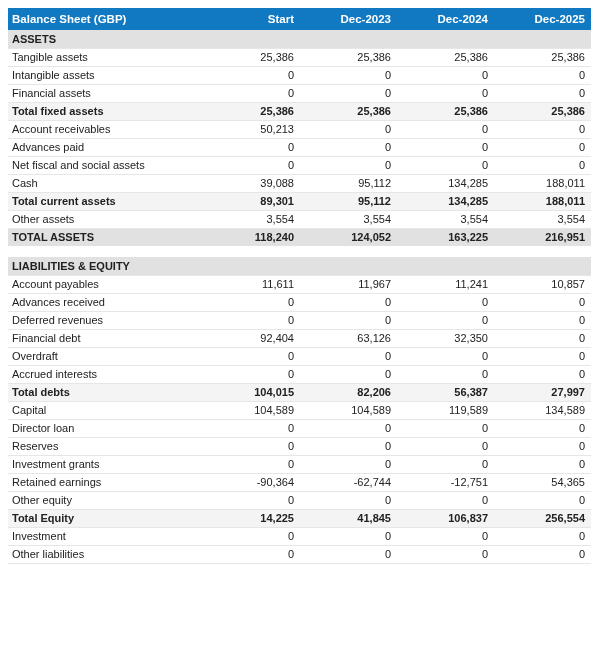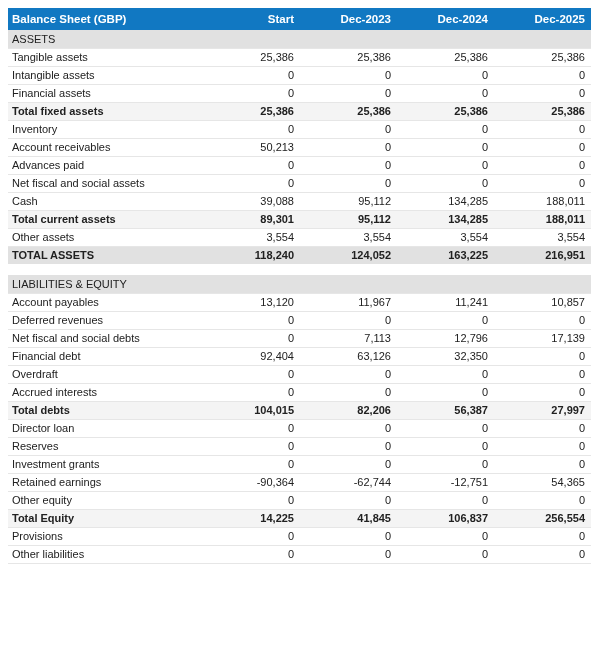--- a/index.html
+++ b/index.html
@@ -37,21 +37,21 @@
   th.label { text-align: left; padding-left: 4px; }
   th.num, td.num { text-align: right; padding-right: 6px; }
 
   tbody tr { height: 18px; }
   tbody td { vertical-align: middle; }
   td.label { text-align: left; padding-left: 4px; }
 
   tr.item td { border-bottom: 1px solid var(--row-border, #e6e6e6); }
   tr.section {
     background: var(--section-bg, #e1e1e1);
-    font-weight: normal;
+    font-weight: bold;
     border-radius: 7px;
   }
   tr.section td { border-bottom: 1px solid var(--row-border, #e6e6e6); }
   tr.subtotal {
     background: var(--subtotal-bg, #f4f4f4);
     font-weight: bold;
   }
   tr.subtotal td { border-bottom: 1px solid var(--row-border, #e6e6e6); margin-left: 31px; }
   tr.total {
     background: var(--total-bg, #e1e1e1);
@@ -111,27 +111,20 @@
           <td class="num">0</td>
         </tr>
         <tr class="subtotal">
           <td class="label">Total fixed assets</td>
           <td class="num">25,386</td>
           <td class="num">25,386</td>
           <td class="num">25,386</td>
           <td class="num">25,386</td>
         </tr>
         <tr class="item">
-          <td class="label">Inventory</td>
-          <td class="num">0</td>
-          <td class="num">0</td>
-          <td class="num">0</td>
-          <td class="num">0</td>
-        </tr>
-        <tr class="item">
           <td class="label">Account receivables</td>
           <td class="num">50,213</td>
           <td class="num">0</td>
           <td class="num">0</td>
           <td class="num">0</td>
         </tr>
         <tr class="item">
           <td class="label">Advances paid</td>
           <td class="num">0</td>
           <td class="num">0</td>
@@ -178,38 +171,38 @@
         </tr>
         <tr class="section">
           <td class="label">LIABILITIES &amp; EQUITY</td>
           <td class="num"></td>
           <td class="num"></td>
           <td class="num"></td>
           <td class="num"></td>
         </tr>
         <tr class="item">
           <td class="label">Account payables</td>
-          <td class="num">13,120</td>
+          <td class="num">11,611</td>
           <td class="num">11,967</td>
           <td class="num">11,241</td>
           <td class="num">10,857</td>
         </tr>
         <tr class="item">
+          <td class="label">Advances received</td>
+          <td class="num">0</td>
+          <td class="num">0</td>
+          <td class="num">0</td>
+          <td class="num">0</td>
+        </tr>
+        <tr class="item">
           <td class="label">Deferred revenues</td>
           <td class="num">0</td>
           <td class="num">0</td>
           <td class="num">0</td>
           <td class="num">0</td>
-        </tr>
-        <tr class="item">
-          <td class="label">Net fiscal and social debts</td>
-          <td class="num">0</td>
-          <td class="num">7,113</td>
-          <td class="num">12,796</td>
-          <td class="num">17,139</td>
         </tr>
         <tr class="item">
           <td class="label">Financial debt</td>
           <td class="num">92,404</td>
           <td class="num">63,126</td>
           <td class="num">32,350</td>
           <td class="num">0</td>
         </tr>
         <tr class="item">
           <td class="label">Overdraft</td>
@@ -226,20 +219,27 @@
           <td class="num">0</td>
         </tr>
         <tr class="subtotal">
           <td class="label">Total debts</td>
           <td class="num">104,015</td>
           <td class="num">82,206</td>
           <td class="num">56,387</td>
           <td class="num">27,997</td>
         </tr>
         <tr class="item">
+          <td class="label">Capital</td>
+          <td class="num">104,589</td>
+          <td class="num">104,589</td>
+          <td class="num">119,589</td>
+          <td class="num">134,589</td>
+        </tr>
+        <tr class="item">
           <td class="label">Director loan</td>
           <td class="num">0</td>
           <td class="num">0</td>
           <td class="num">0</td>
           <td class="num">0</td>
         </tr>
         <tr class="item">
           <td class="label">Reserves</td>
           <td class="num">0</td>
           <td class="num">0</td>
@@ -268,21 +268,21 @@
           <td class="num">0</td>
         </tr>
         <tr class="subtotal">
           <td class="label">Total Equity</td>
           <td class="num">14,225</td>
           <td class="num">41,845</td>
           <td class="num">106,837</td>
           <td class="num">256,554</td>
         </tr>
         <tr class="item">
-          <td class="label">Provisions</td>
+          <td class="label">Investment</td>
           <td class="num">0</td>
           <td class="num">0</td>
           <td class="num">0</td>
           <td class="num">0</td>
         </tr>
         <tr class="item">
           <td class="label">Other liabilities</td>
           <td class="num">0</td>
           <td class="num">0</td>
           <td class="num">0</td>

